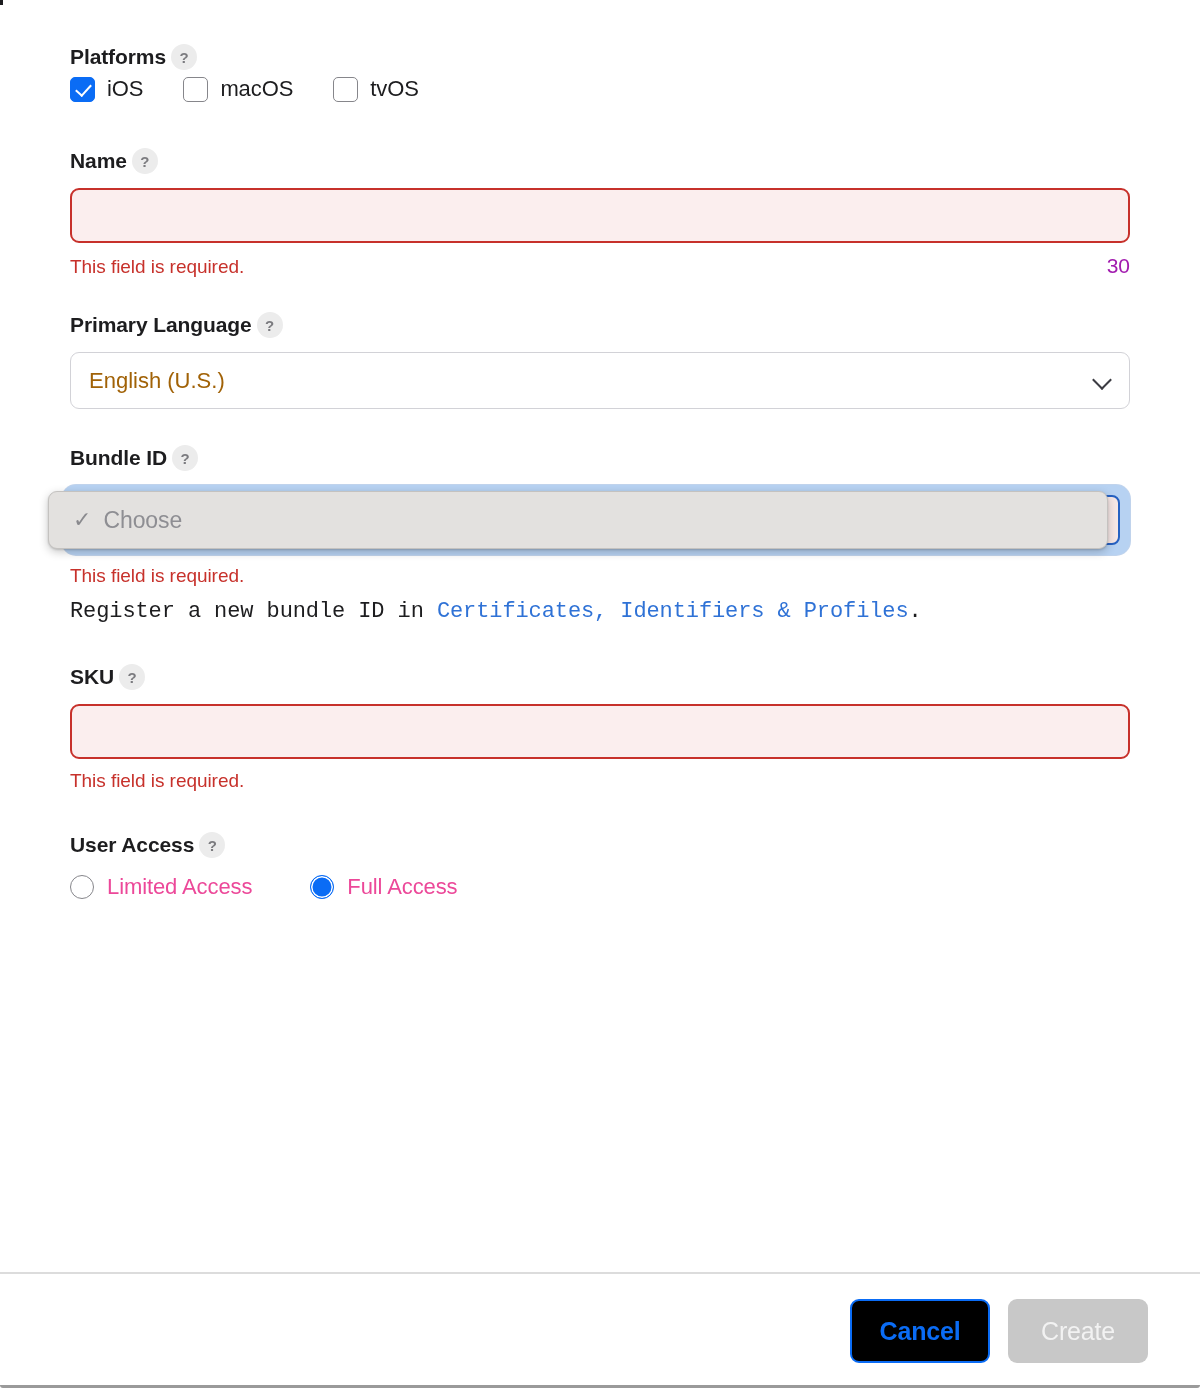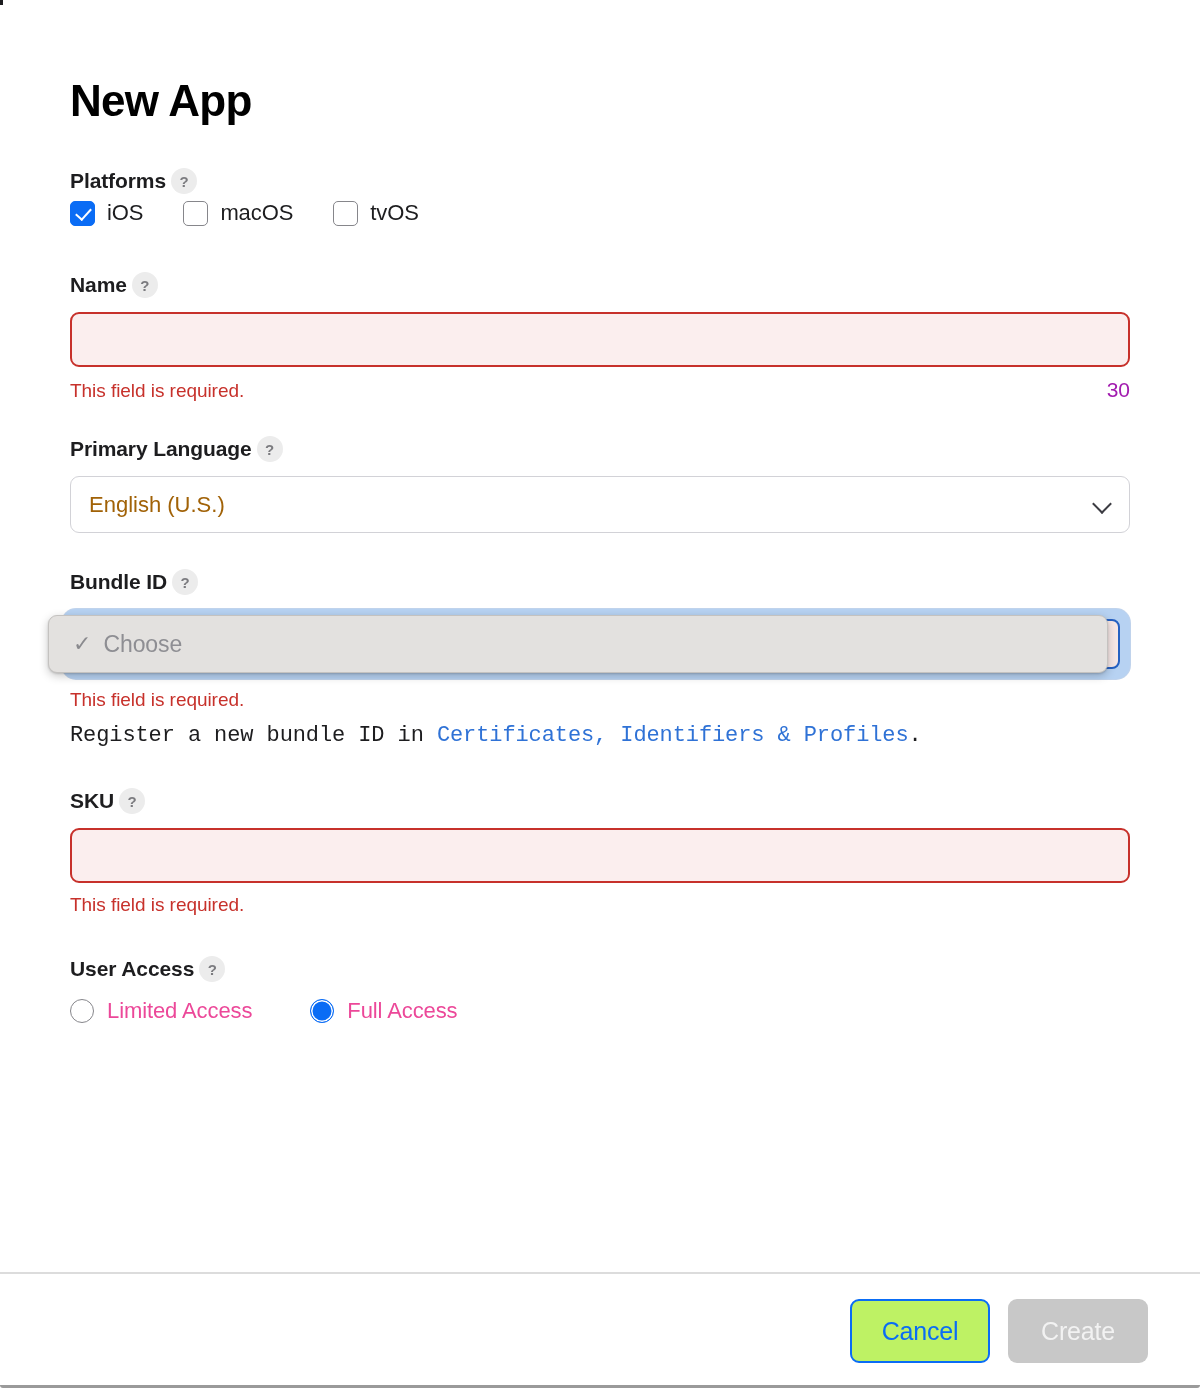--- a/index.html
+++ b/index.html
@@ -304,23 +304,24 @@
     padding: 0 26px;
     height: 64px;
     display: inline-flex;
     align-items: center;
     justify-content: center;
     cursor: pointer;
     letter-spacing: -0.2px;
   }
   .btn-cancel {
     border: 2px solid #0a6cf5;
-    background: #bef264;
+    background: #000000;
     color: #0a6cf5;
     min-width: 140px;
+    font-weight: bold;
   }
   .btn-create {
     border: none;
     background: #c8c8c8;
     color: #f2f2f2;
     min-width: 140px;
     cursor: default;
   }
 
   .bottom-edge {
@@ -333,21 +334,20 @@
   }
 </style>
 </head>
 <body>
 
 <div class="sheet">
   <div class="corner-mark"></div>
 
   <div class="body-scroll">
 
-    <h1 class="title">New App</h1>
 
     <div class="field-group" style="margin-top:44px;">
       <div class="label-row">
         <span class="label-text">Platforms</span>
         <span class="help-badge">?</span>
       </div>
       <div class="platforms-row">
         <label class="check-item">
           <span class="check-box checked"></span>
           <span class="check-label">iOS</span>

